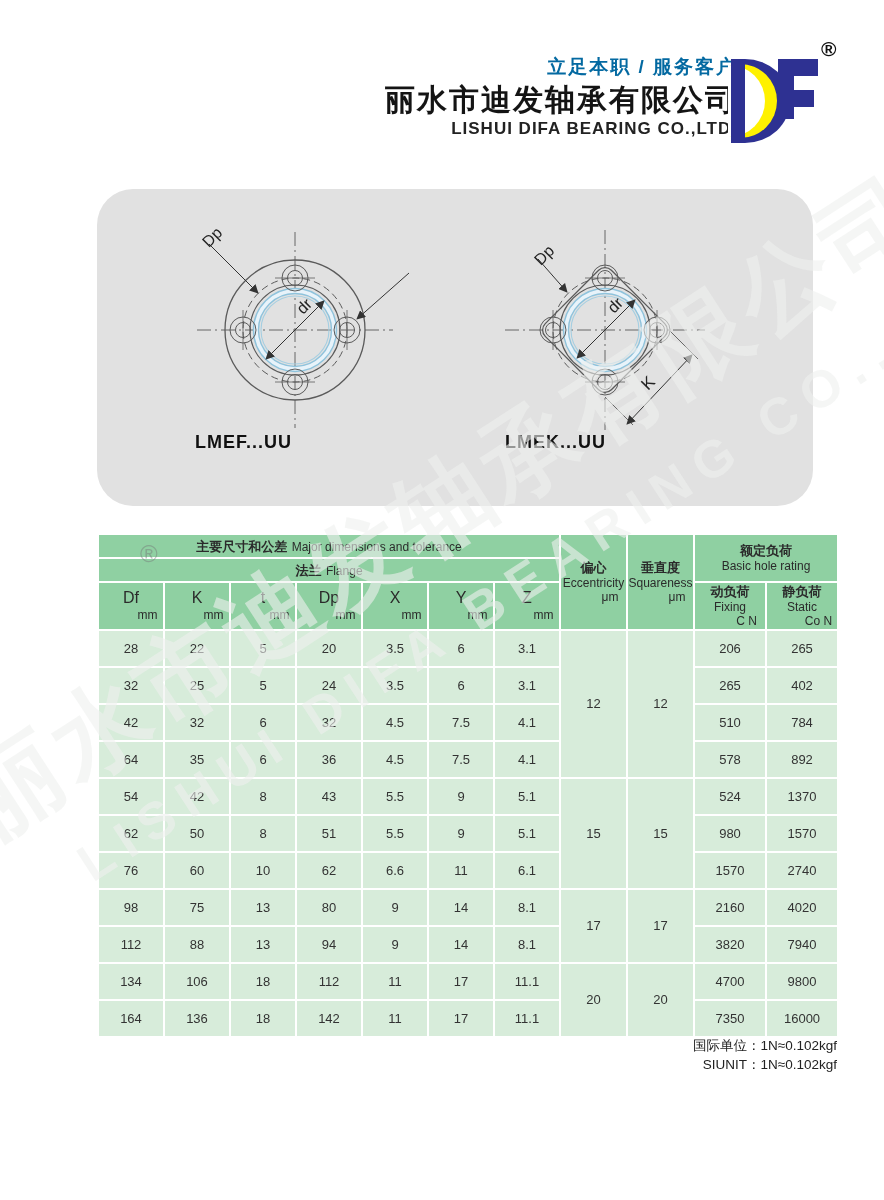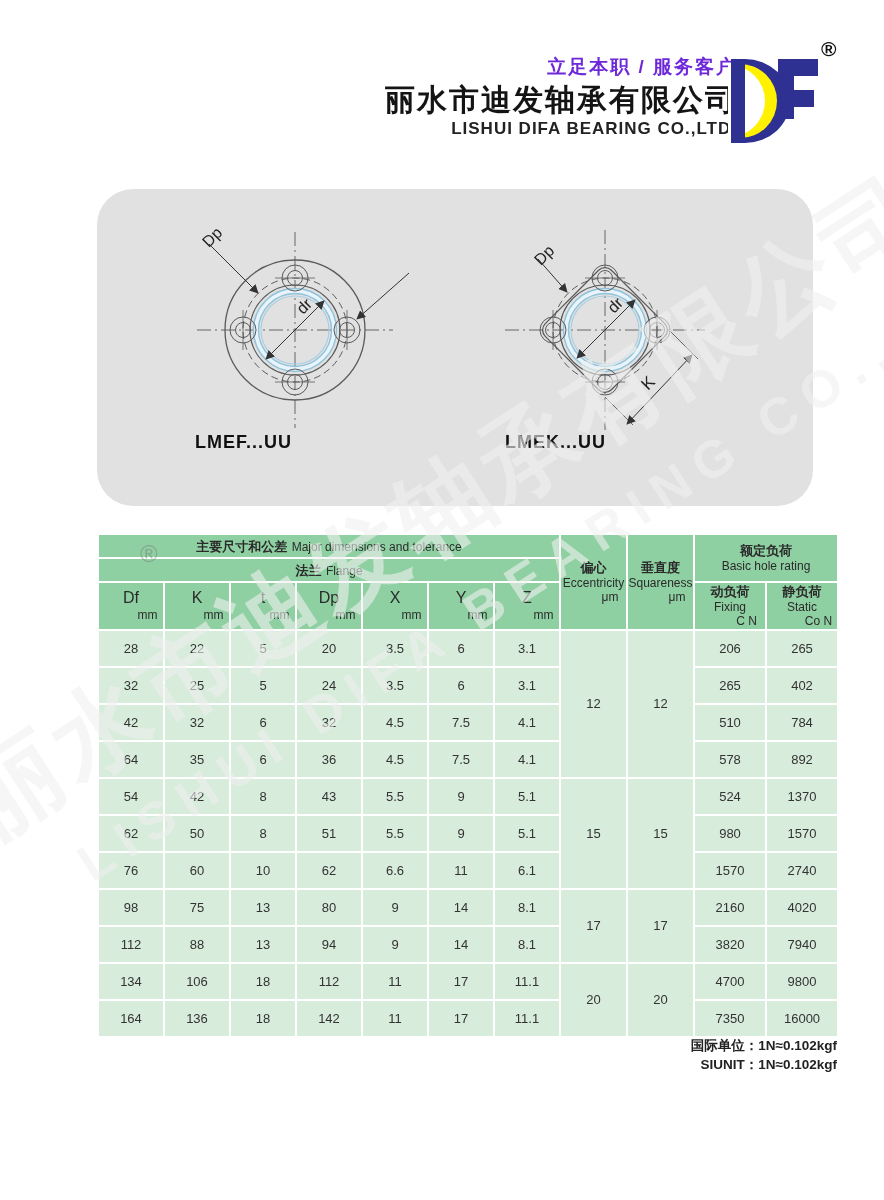--- a/index.html
+++ b/index.html
@@ -1,21 +1,21 @@
 <!DOCTYPE html>
 <html><head>
 <meta charset="utf-8">
 <style>
   html,body{margin:0;padding:0;background:#fff;}
   .page{position:relative;width:884px;height:1200px;background:#fff;overflow:hidden;
         font-family:"Liberation Sans",sans-serif;margin:0 auto;}
 
   
   .slogan{position:absolute;top:54px;right:147px;font-size:19px;font-weight:bold;
-          color:#6d28d9;letter-spacing:2px;white-space:nowrap;text-align:right;}
+          color:#0369a1;letter-spacing:2px;white-space:nowrap;text-align:right;}
   .company-cn{position:absolute;top:80px;right:147px;font-size:30px;font-weight:bold;
           color:#141414;letter-spacing:2px;white-space:nowrap;}
   .company-en{position:absolute;top:119px;right:147px;font-size:17px;font-weight:bold;
           color:#222;letter-spacing:1px;white-space:nowrap;}
   .logo{position:absolute;left:728px;top:56px;}
   .reg-mark{position:absolute;left:821px;top:37px;font-size:21px;font-weight:bold;color:#111;}
 
   
   .panel{position:absolute;left:97px;top:189px;width:716px;height:317px;
          background:#E1E1E1;border-radius:36px;z-index:1;}
@@ -31,21 +31,21 @@
   table.spec th,table.spec td{border:2px solid #fff;text-align:center;vertical-align:middle;
          padding:0;line-height:1.18;}
   table.spec thead th{background:#8FD0A2;font-weight:normal;color:#2b2b2b;}
   table.spec tbody td{background:#D7ECDA;color:#333;font-size:13px;height:35px;}
   .h-r1 th{height:22px;} .h-r2 th{height:22px;} .h-r3 th{height:46px;}
   .cn{font-weight:bold;font-size:13px;} .en{font-size:12px;} .unit{font-size:12px;padding-left:33px;}
   .blk{display:block;}
 
   
   .footer{position:absolute;right:47px;top:1036px;text-align:right;font-size:13.5px;
-          color:#222;line-height:19px;font-weight:bold;}
+          color:#222;line-height:19px;}
 
   
   .watermark{position:absolute;left:-60px;top:758px;transform:rotate(-33deg);
          transform-origin:0 0;color:rgba(238,240,238,0.6);z-index:6;pointer-events:none;
          white-space:nowrap;}
   .wm-cn{font-size:96px;font-weight:bold;letter-spacing:6px;}
   .wm-en{font-size:52px;font-weight:bold;letter-spacing:12px;margin-top:10px;margin-left:60px;}
   .wm-reg{position:absolute;left:140px;top:540px;font-size:24px;color:rgba(120,128,124,0.5);
          z-index:6;pointer-events:none;}
   svg text{font-family:"Liberation Sans",sans-serif;}

